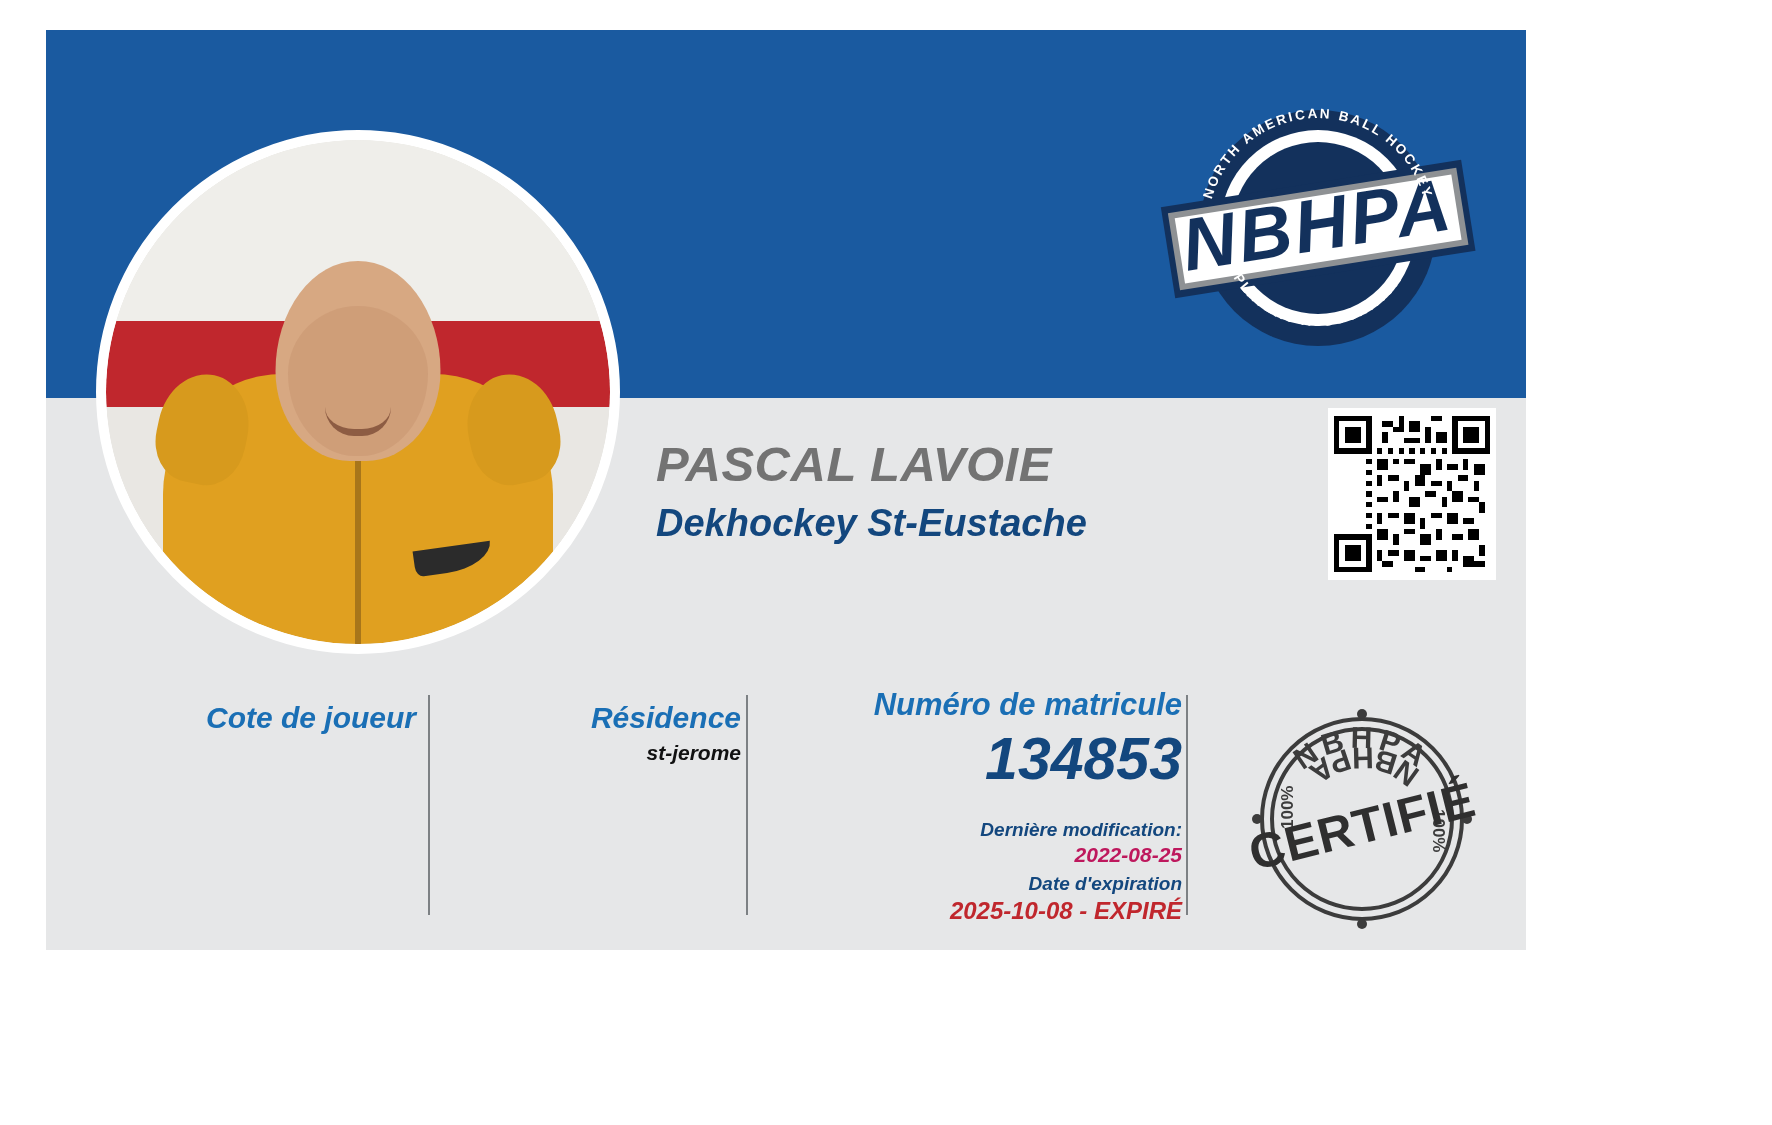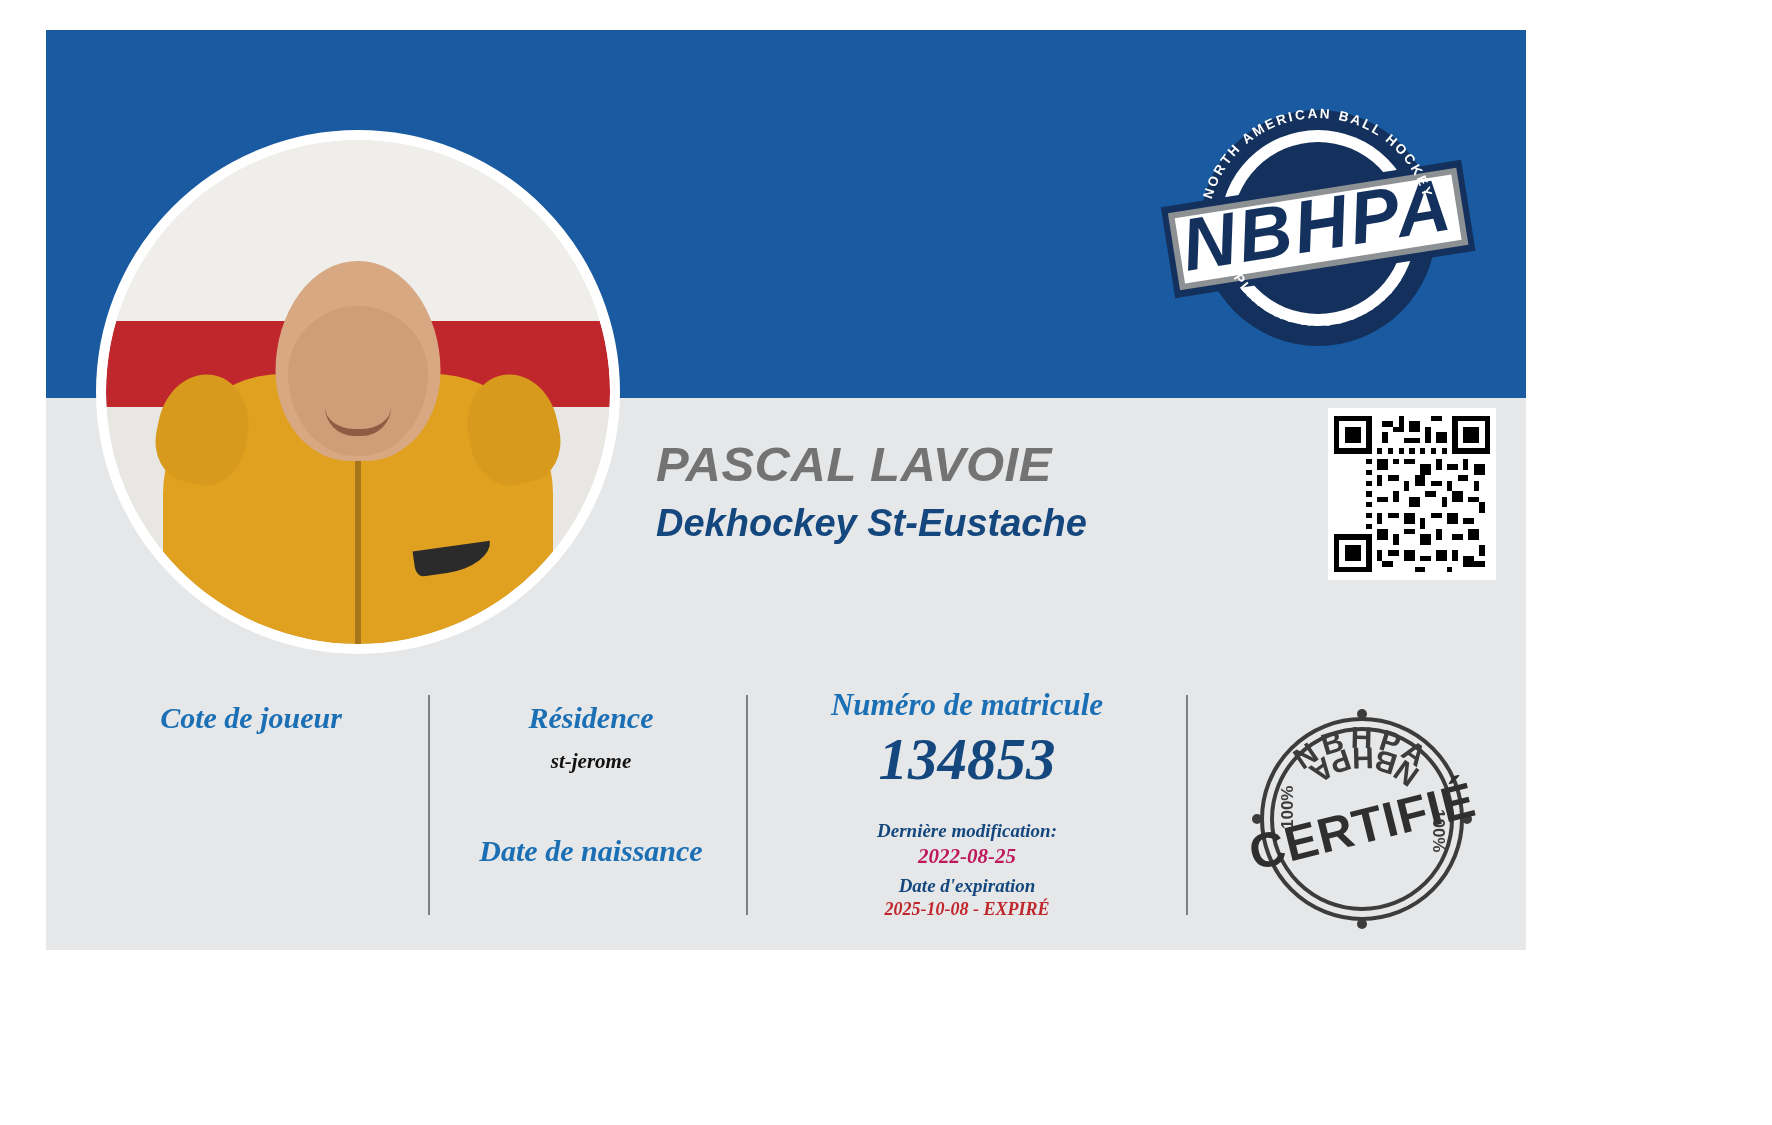--- a/index.html
+++ b/index.html
@@ -163,55 +163,55 @@
     position: absolute;
     top: 20px;
     width: 2px;
     height: 220px;
     background: #7d8184;
   }
   .v1 { left: 382px; }
   .v2 { left: 700px; }
   .v3 { left: 1140px; }
 
-  .col { position: absolute; text-align: center; font-family: Liberation Serif, serif; }
+  .col { position: absolute; text-align: right; }
   .lbl {
     color: #1a6fb5;
     font-weight: bold;
     font-style: italic;
     font-size: 30px;
   }
   .val {
     color: #111111;
     font-weight: bold;
     font-style: italic;
     font-size: 30px;
     margin-top: 4px;
   }
   .val-small {
     color: #111111;
     font-weight: bold;
     font-style: italic;
     font-size: 21px;
-    margin-top: 14px;
+    margin-top: 6px;
   }
   .col-rating { left: 40px; top: 26px; width: 330px; }
   .col-rating .group2 { margin-top: 50px; }
 
   .col-res { left: 395px; top: 26px; width: 300px; }
   .col-res .group2 { margin-top: 60px; }
   .col-res .lbl2 { font-size: 30px; }
 
   .col-mat { left: 706px; top: 12px; width: 430px; }
   .mat-lbl { color:#1a6fb5; font-weight:bold; font-style:italic; font-size:31px; }
   .mat-val { color:#13477e; font-weight:bold; font-style:italic; font-size:59px; margin-top:2px; }
   .mod-lbl { color:#13477e; font-weight:bold; font-style:italic; font-size:19px; margin-top:26px; }
   .mod-val { color:#be185d; font-weight:bold; font-style:italic; font-size:21px; margin-top:2px; }
   .exp-lbl { color:#13477e; font-weight:bold; font-style:italic; font-size:19px; margin-top:6px; }
-  .exp-val { color:#c0272d; font-weight:bold; font-style:italic; font-size:18px; margin-top:2px; }
+  .exp-val { color:#c0272d; font-weight:bold; font-style:italic; font-size:24px; margin-top:2px; }
 
   
   .stamp {
     position: absolute;
     left: 1185px;
     top: 22px;
     width: 262px;
     height: 240px;
   }
   .stamp svg { width: 100%; height: 100%; }
@@ -375,24 +375,20 @@
       <div class="vline v2"></div>
       <div class="vline v3"></div>
 
       <div class="col col-rating">
         <div class="lbl">Cote de joueur</div>
       </div>
 
       <div class="col col-res">
         <div class="lbl">Résidence</div>
         <div class="val-small">st-jerome</div>
-        <div class="group2">
-          <div class="lbl lbl2">Date de naissance</div>
-          <div class="val-small"></div>
-        </div>
       </div>
 
       <div class="col col-mat">
         <div class="mat-lbl">Numéro de matricule</div>
         <div class="mat-val">134853</div>
         <div class="mod-lbl">Dernière modification:</div>
         <div class="mod-val">2022-08-25</div>
         <div class="exp-lbl">Date d'expiration</div>
         <div class="exp-val">2025-10-08  - EXPIRÉ</div>
       </div>

